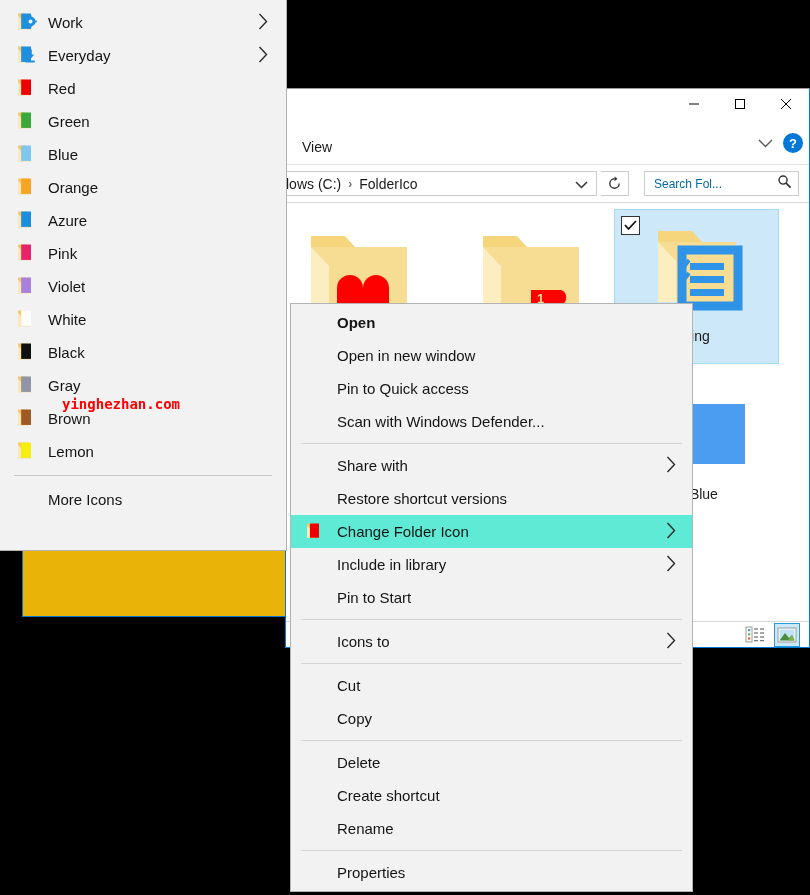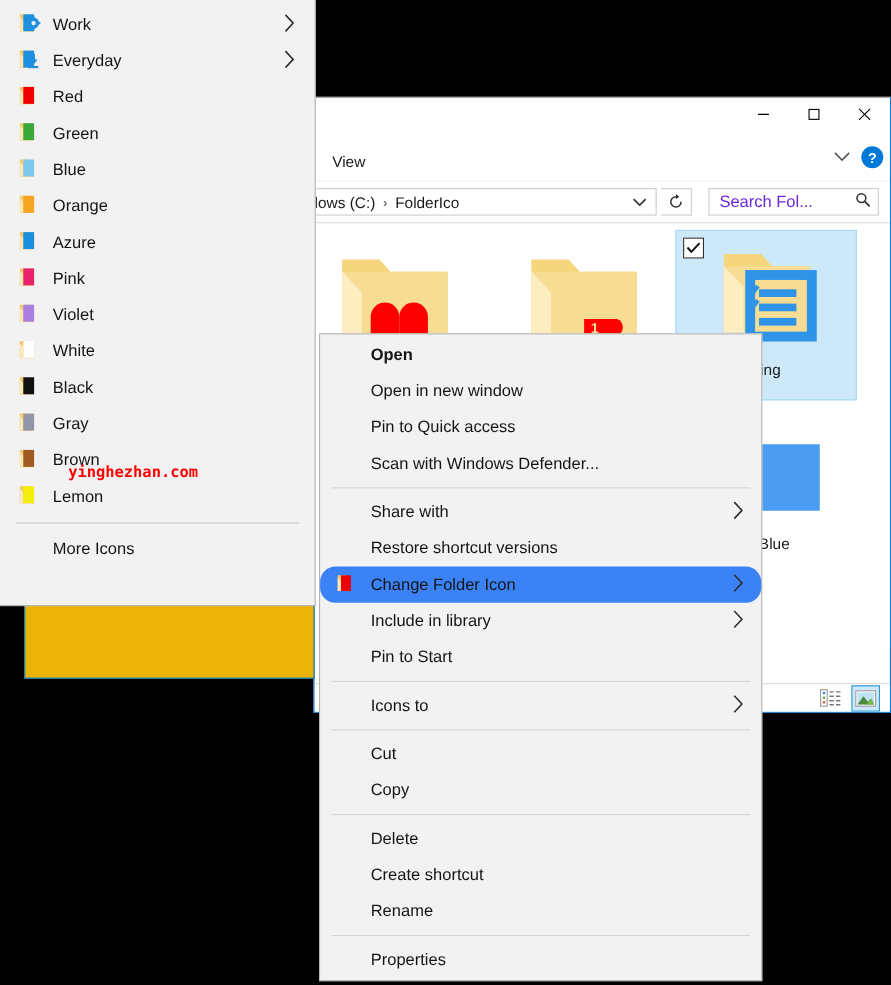--- a/index.html
+++ b/index.html
@@ -97,21 +97,21 @@
   }
   #searchbox {
     width: 155px; height: 25px;
     border: 1px solid #cccccc;
     background: #fff;
     margin-left: 11px;
     display:flex; align-items:center;
     padding: 0 6px 0 9px;
   }
   #search-placeholder {
-    font-size: 15px; color: #6d28d9; flex:1;
+    font-size: 12px; color: #0369a1; flex:1;
     white-space: nowrap; overflow:hidden;
   }
 
   
   #content {
     position: relative;
     height: 388px;
     background: #ffffff;
     border-top: 1px solid #d9d9d9;
     overflow: hidden;
@@ -160,21 +160,21 @@
     z-index: 40;
   }
   .mi {
     position: relative;
     height: 33px;
     display: flex; align-items: center;
     padding-left: 46px; padding-right: 14px;
     font-size: 15px; color: #141414;
   }
   .mi.bold { font-weight: bold; }
-  .mi.hl { background: #3b82f6; border-radius: 14px; }
+  .mi.hl { background: #5eead4; }
   .mi .arrow { position: absolute; right: 16px; top: 50%; transform: translateY(-50%); }
   .mi .mi-icon { position: absolute; left: 14px; top: 50%; transform: translateY(-50%); }
   .msep { height: 1px; background: #d4d4d4; margin: 5px 10px 5px 10px; }
 
   
   #submenu {
     position: absolute;
     left: 0px; top: 0px;
     width: 287px; height: 551px;
     background: #f2f2f2;
@@ -189,21 +189,21 @@
     display:flex; align-items:center;
     padding-left: 48px; padding-right: 14px;
     font-size: 15px; color: #141414;
   }
   .smi .sm-icon { position:absolute; left: 16px; top: 50%; transform: translateY(-50%); }
   .smi .arrow { position:absolute; right: 18px; top:50%; transform: translateY(-50%); }
   .smsep { height: 1px; background: #c8c8c8; margin: 7px 14px 7px 14px; }
 
   #watermark {
     position: absolute;
-    left: 62px; top: 422px;
+    left: 62px; top: 396px;
     font-family: "DejaVu Sans Mono", monospace;
     font-size: 14px; font-weight: bold;
     color: #ff0000;
     z-index: 70;
     letter-spacing: 0px;
   }
 </style>
 </head>
 <body>
 

